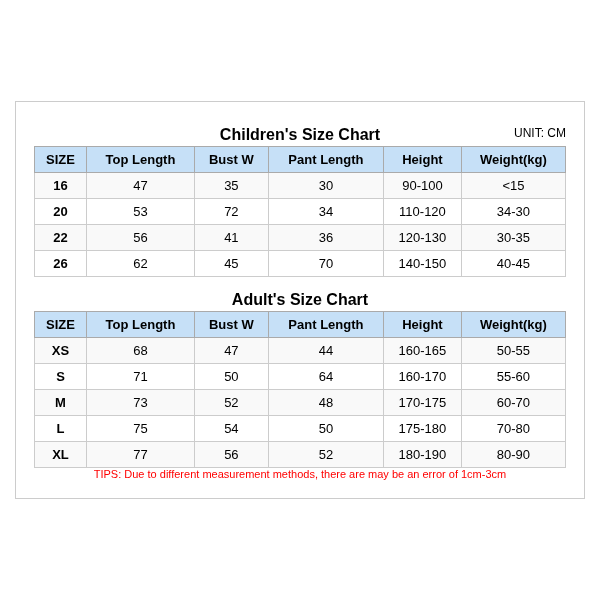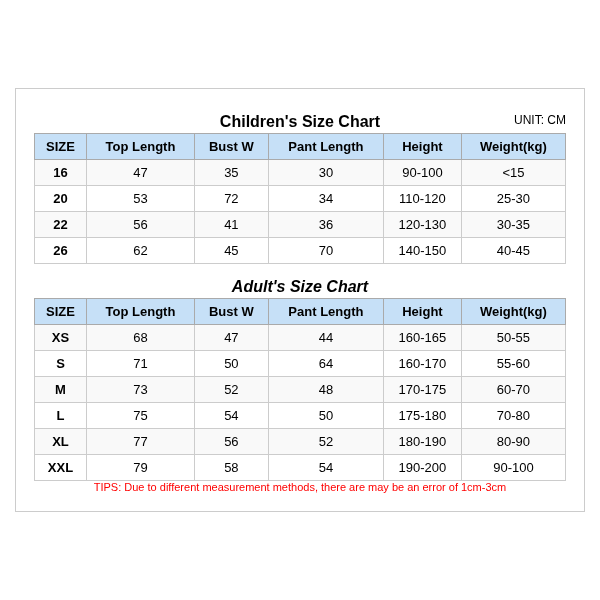--- a/index.html
+++ b/index.html
@@ -60,21 +60,20 @@
     .size-col {
       font-weight: bold;
     }
     .tips {
       font-size: 11px;
       color: red;
       text-align: center;
     }
     .section-gap {
       margin-top: 8px;
-      font-style: italic;
     }
   </style>
 </head>
 <body>
 
 <div class="chart-container">
 
   <div class="section-title">
     <span>Children's Size Chart</span>
     <span class="unit-label">UNIT: CM</span>
@@ -99,21 +98,21 @@
           <td>30</td>
           <td>90-100</td>
           <td>&lt;15</td>
         </tr>
         <tr>
           <td class="size-col">20</td>
           <td>53</td>
           <td>72</td>
           <td>34</td>
           <td>110-120</td>
-          <td>25-30</td>
+          <td>34-30</td>
         </tr>
         <tr>
           <td class="size-col">22</td>
           <td>56</td>
           <td>41</td>
           <td>36</td>
           <td>120-130</td>
           <td>30-35</td>
         </tr>
         <tr>
@@ -176,25 +175,17 @@
           <td>70-80</td>
         </tr>
         <tr>
           <td class="size-col">XL</td>
           <td>77</td>
           <td>56</td>
           <td>52</td>
           <td>180-190</td>
           <td>80-90</td>
         </tr>
-        <tr>
-          <td class="size-col">XXL</td>
-          <td>79</td>
-          <td>58</td>
-          <td>54</td>
-          <td>190-200</td>
-          <td>90-100</td>
-        </tr>
       </tbody>
   </table>
 
   <div class="tips">TIPS: Due to different measurement methods, there are may be an error of 1cm-3cm</div>
 </div>
 
 </body></html>

